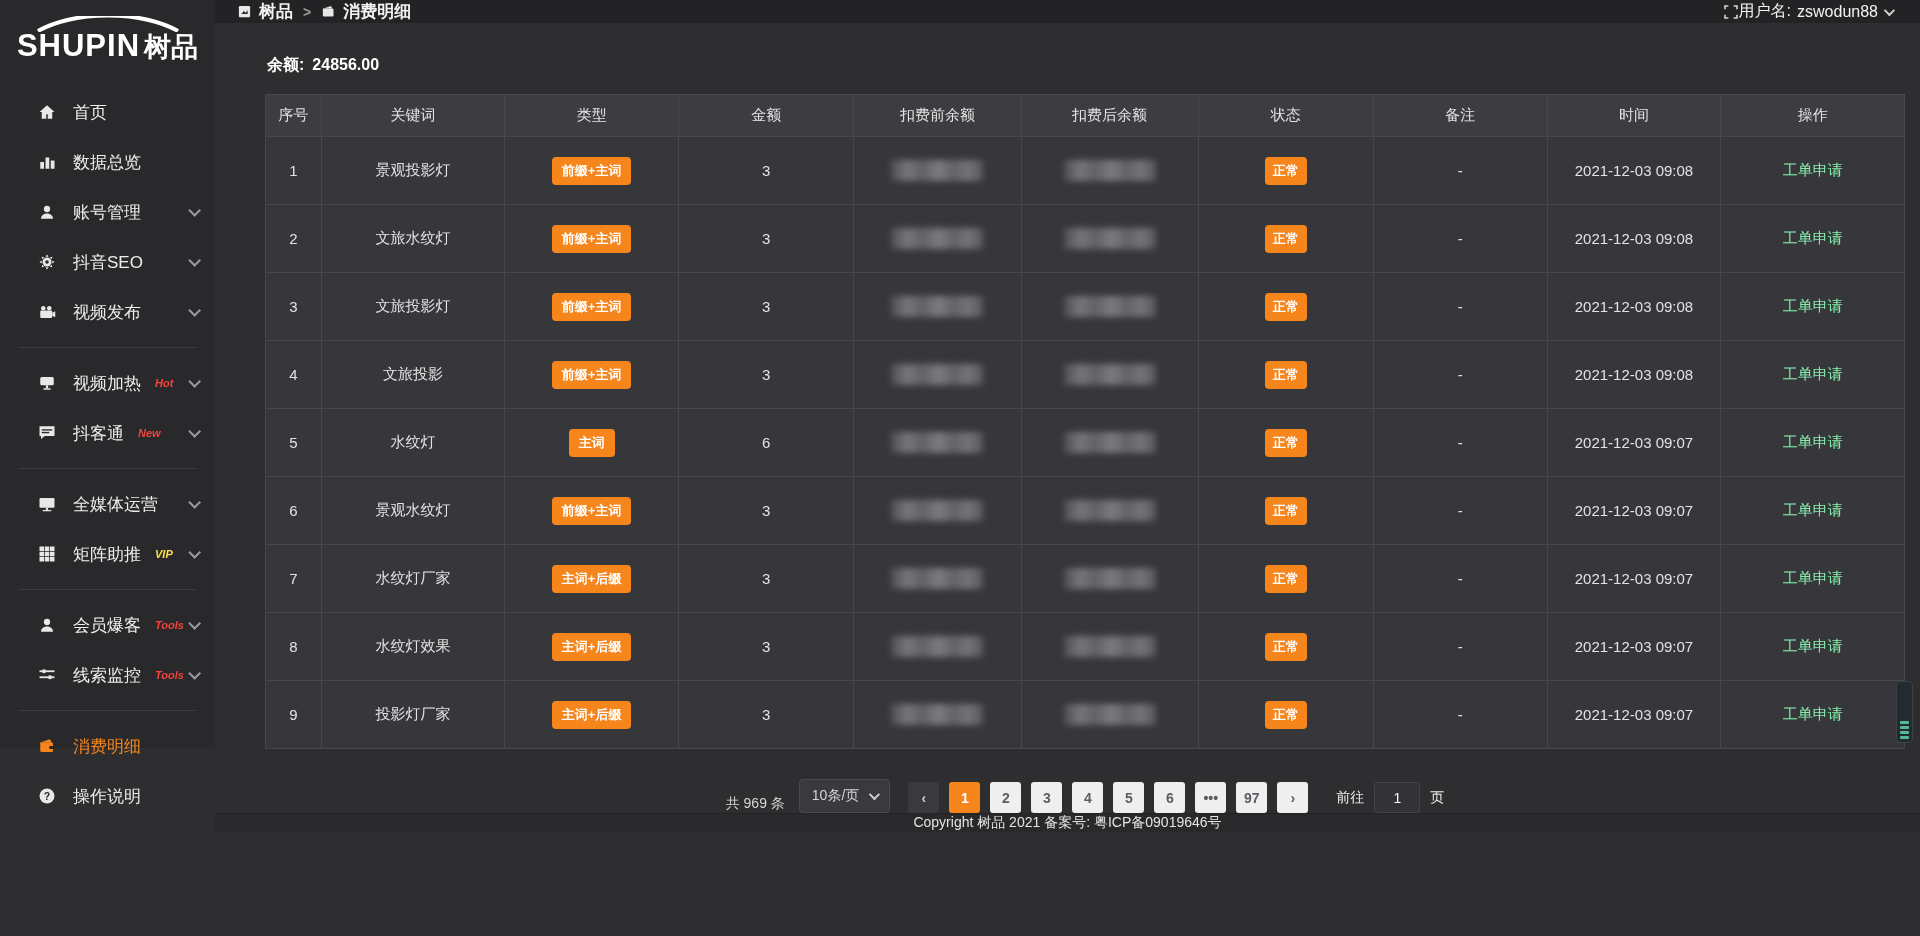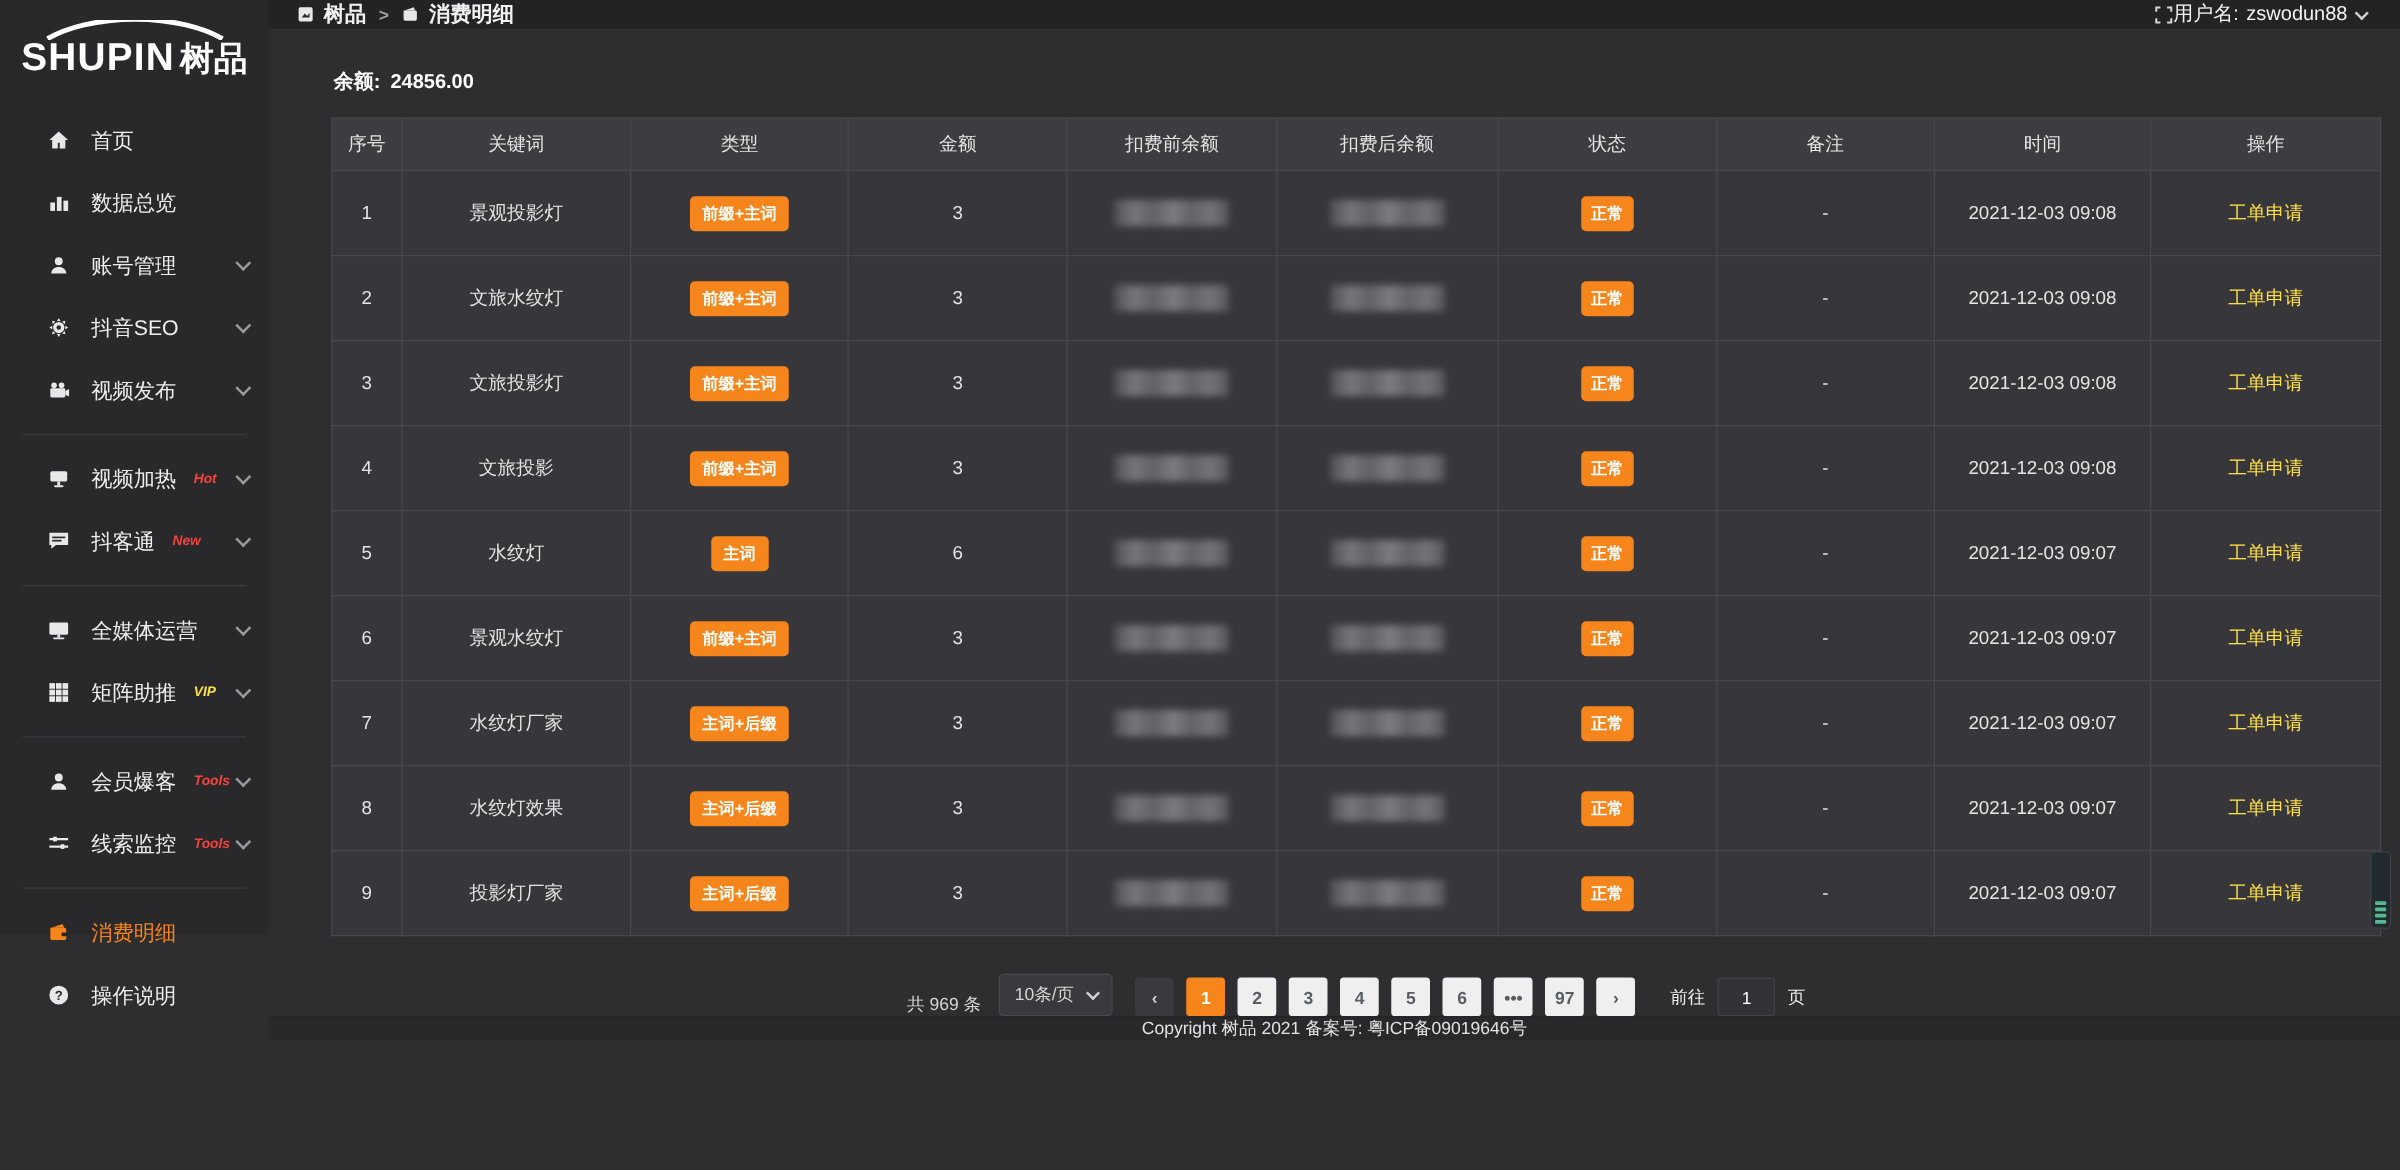--- a/index.html
+++ b/index.html
@@ -53,21 +53,21 @@
 
   table { width:100%; border-collapse:collapse; table-layout:fixed; background:#37363a; }
   th, td { border:1px solid #48474b; text-align:center; vertical-align:middle; color:#e3e3e3; font-weight:normal; }
   th { background:#3d3c40; height:42px; font-size:15px; }
   td { height:68px; font-size:15px; }
   .type-badge, .status-badge {
     display:inline-block; background:#f6851c; color:#fff; border-radius:4px;
     font-size:13px; padding:5px 10px; font-weight:bold;
   }
   .status-badge { padding:5px 8px; }
-  .action-link { color:#fde047; cursor:pointer; font-size:15px; }
+  .action-link { color:#86efac; cursor:pointer; font-size:15px; }
   .blur-blob {
     width:92px; height:21px; margin:0 auto; border-radius:2px; opacity:.75;
     background:linear-gradient(90deg,#58585c 0%,#8d8d91 18%,#6f6f73 34%,#949498 52%,#717175 68%,#8a8a8e 84%,#626266 100%);
     filter:blur(3px);
   }
 
   
   .pagination { display:flex; align-items:flex-end; justify-content:center; gap:10px; margin-top:30px; }
   .pg-total { color:#d6d6d6; font-size:14px; margin-right:4px; }
   .pg-size {

